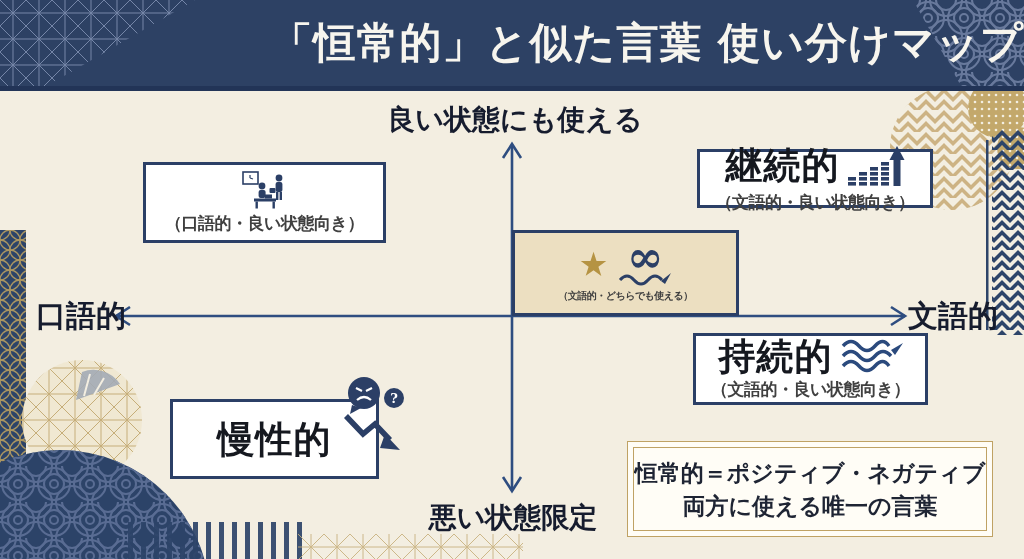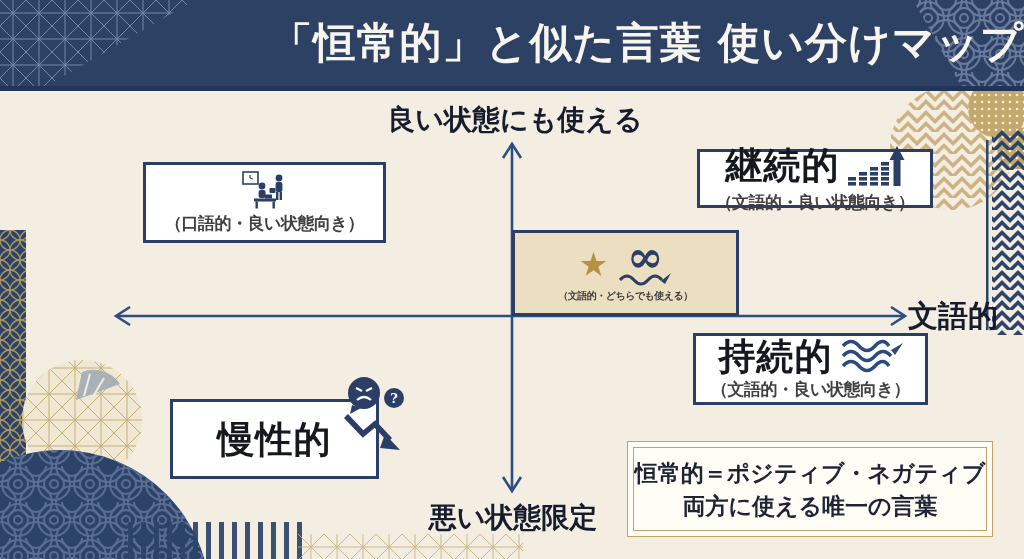--- a/index.html
+++ b/index.html
@@ -167,20 +167,21 @@
       <line x1="116" y1="316" x2="905" y2="316"></line>
       <path d="M503,158 L512,144 L521,158"></path>
       <path d="M503,477 L512,491 L521,477"></path>
       <path d="M130,307 L116,316 L130,325"></path>
       <path d="M891,307 L905,316 L891,325"></path>
     </g>
   </svg>
 
   <div class="axis-label axis-top">良い状態にも使える</div>
   <div class="axis-label axis-bottom">悪い状態限定</div>
+  <div class="axis-label axis-left">口語的</div>
   <div class="axis-label axis-right">文語的</div>
 
   <div class="word-box box-nichijo">
     <div class="term-row">
       <svg width="46" height="38" viewBox="0 0 46 38">
         <g fill="#2b3f66">
           <rect x="1" y="1" width="15" height="12" fill="none" stroke="#2b3f66" stroke-width="1.6"></rect>
           <path d="M8,7 L8,4 M8,7 L11,8" stroke="#2b3f66" stroke-width="1.2" fill="none"></path>
           <circle cx="37" cy="7" r="3.4"></circle>
           <rect x="33.6" y="11" width="6.8" height="10" rx="2"></rect>

